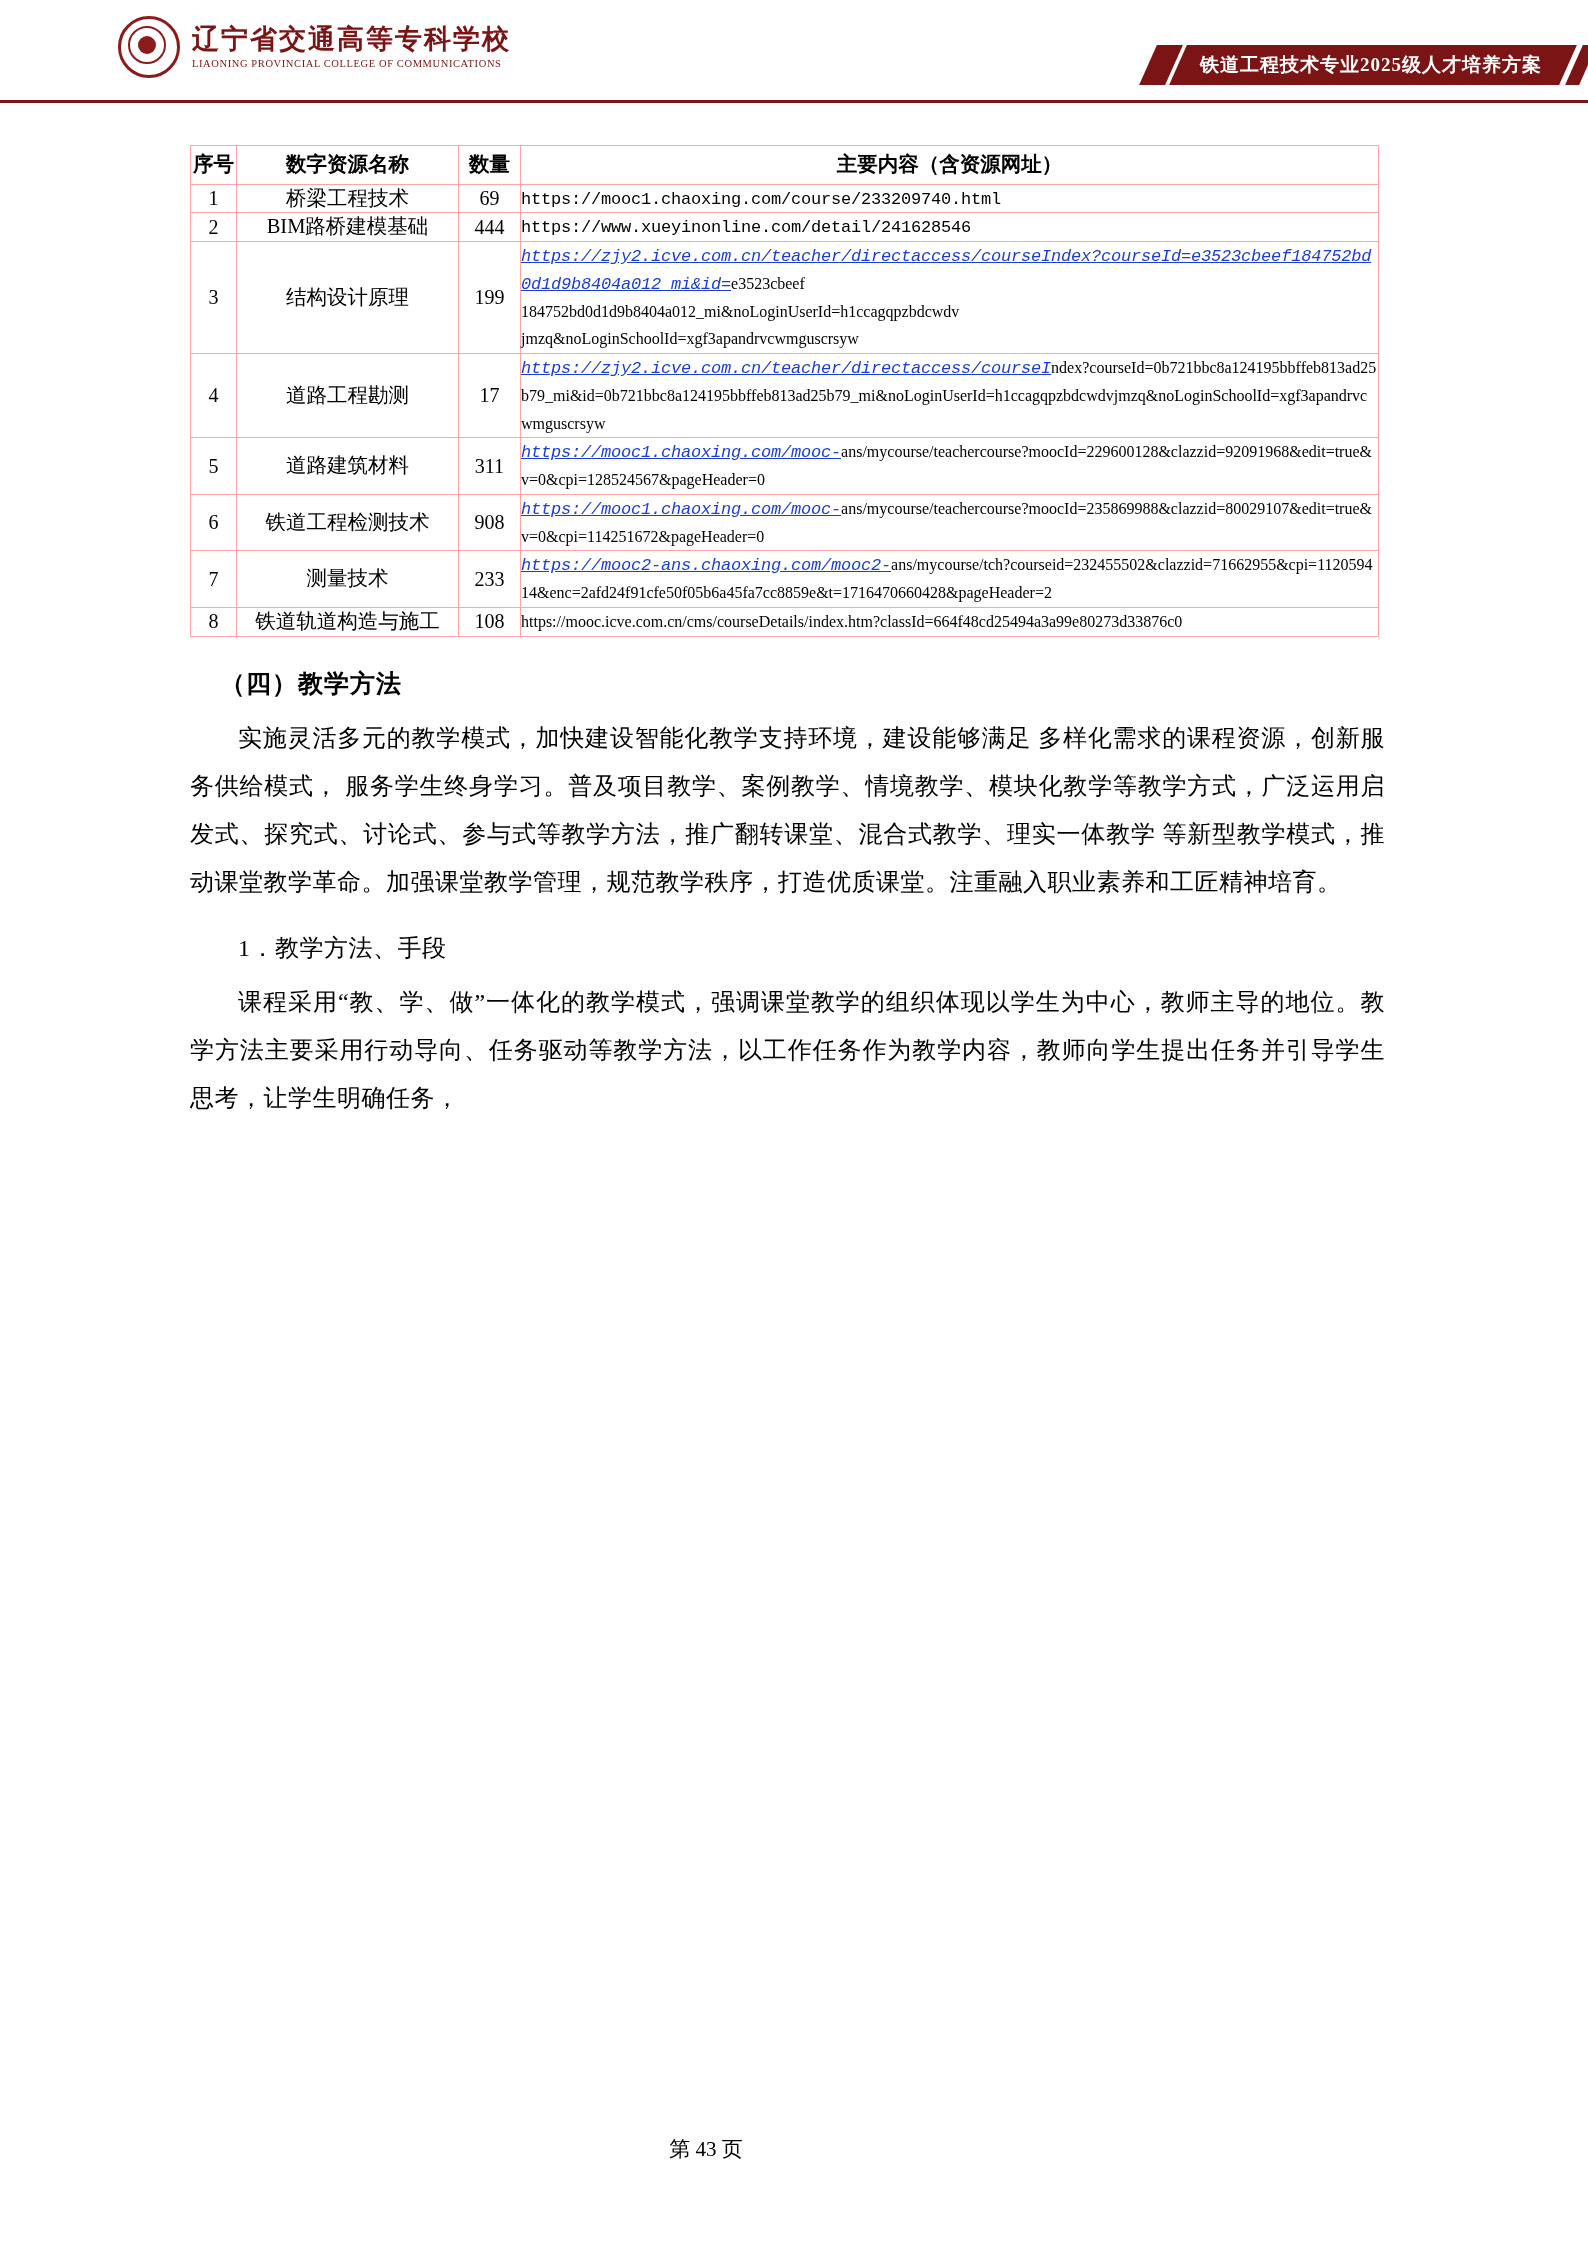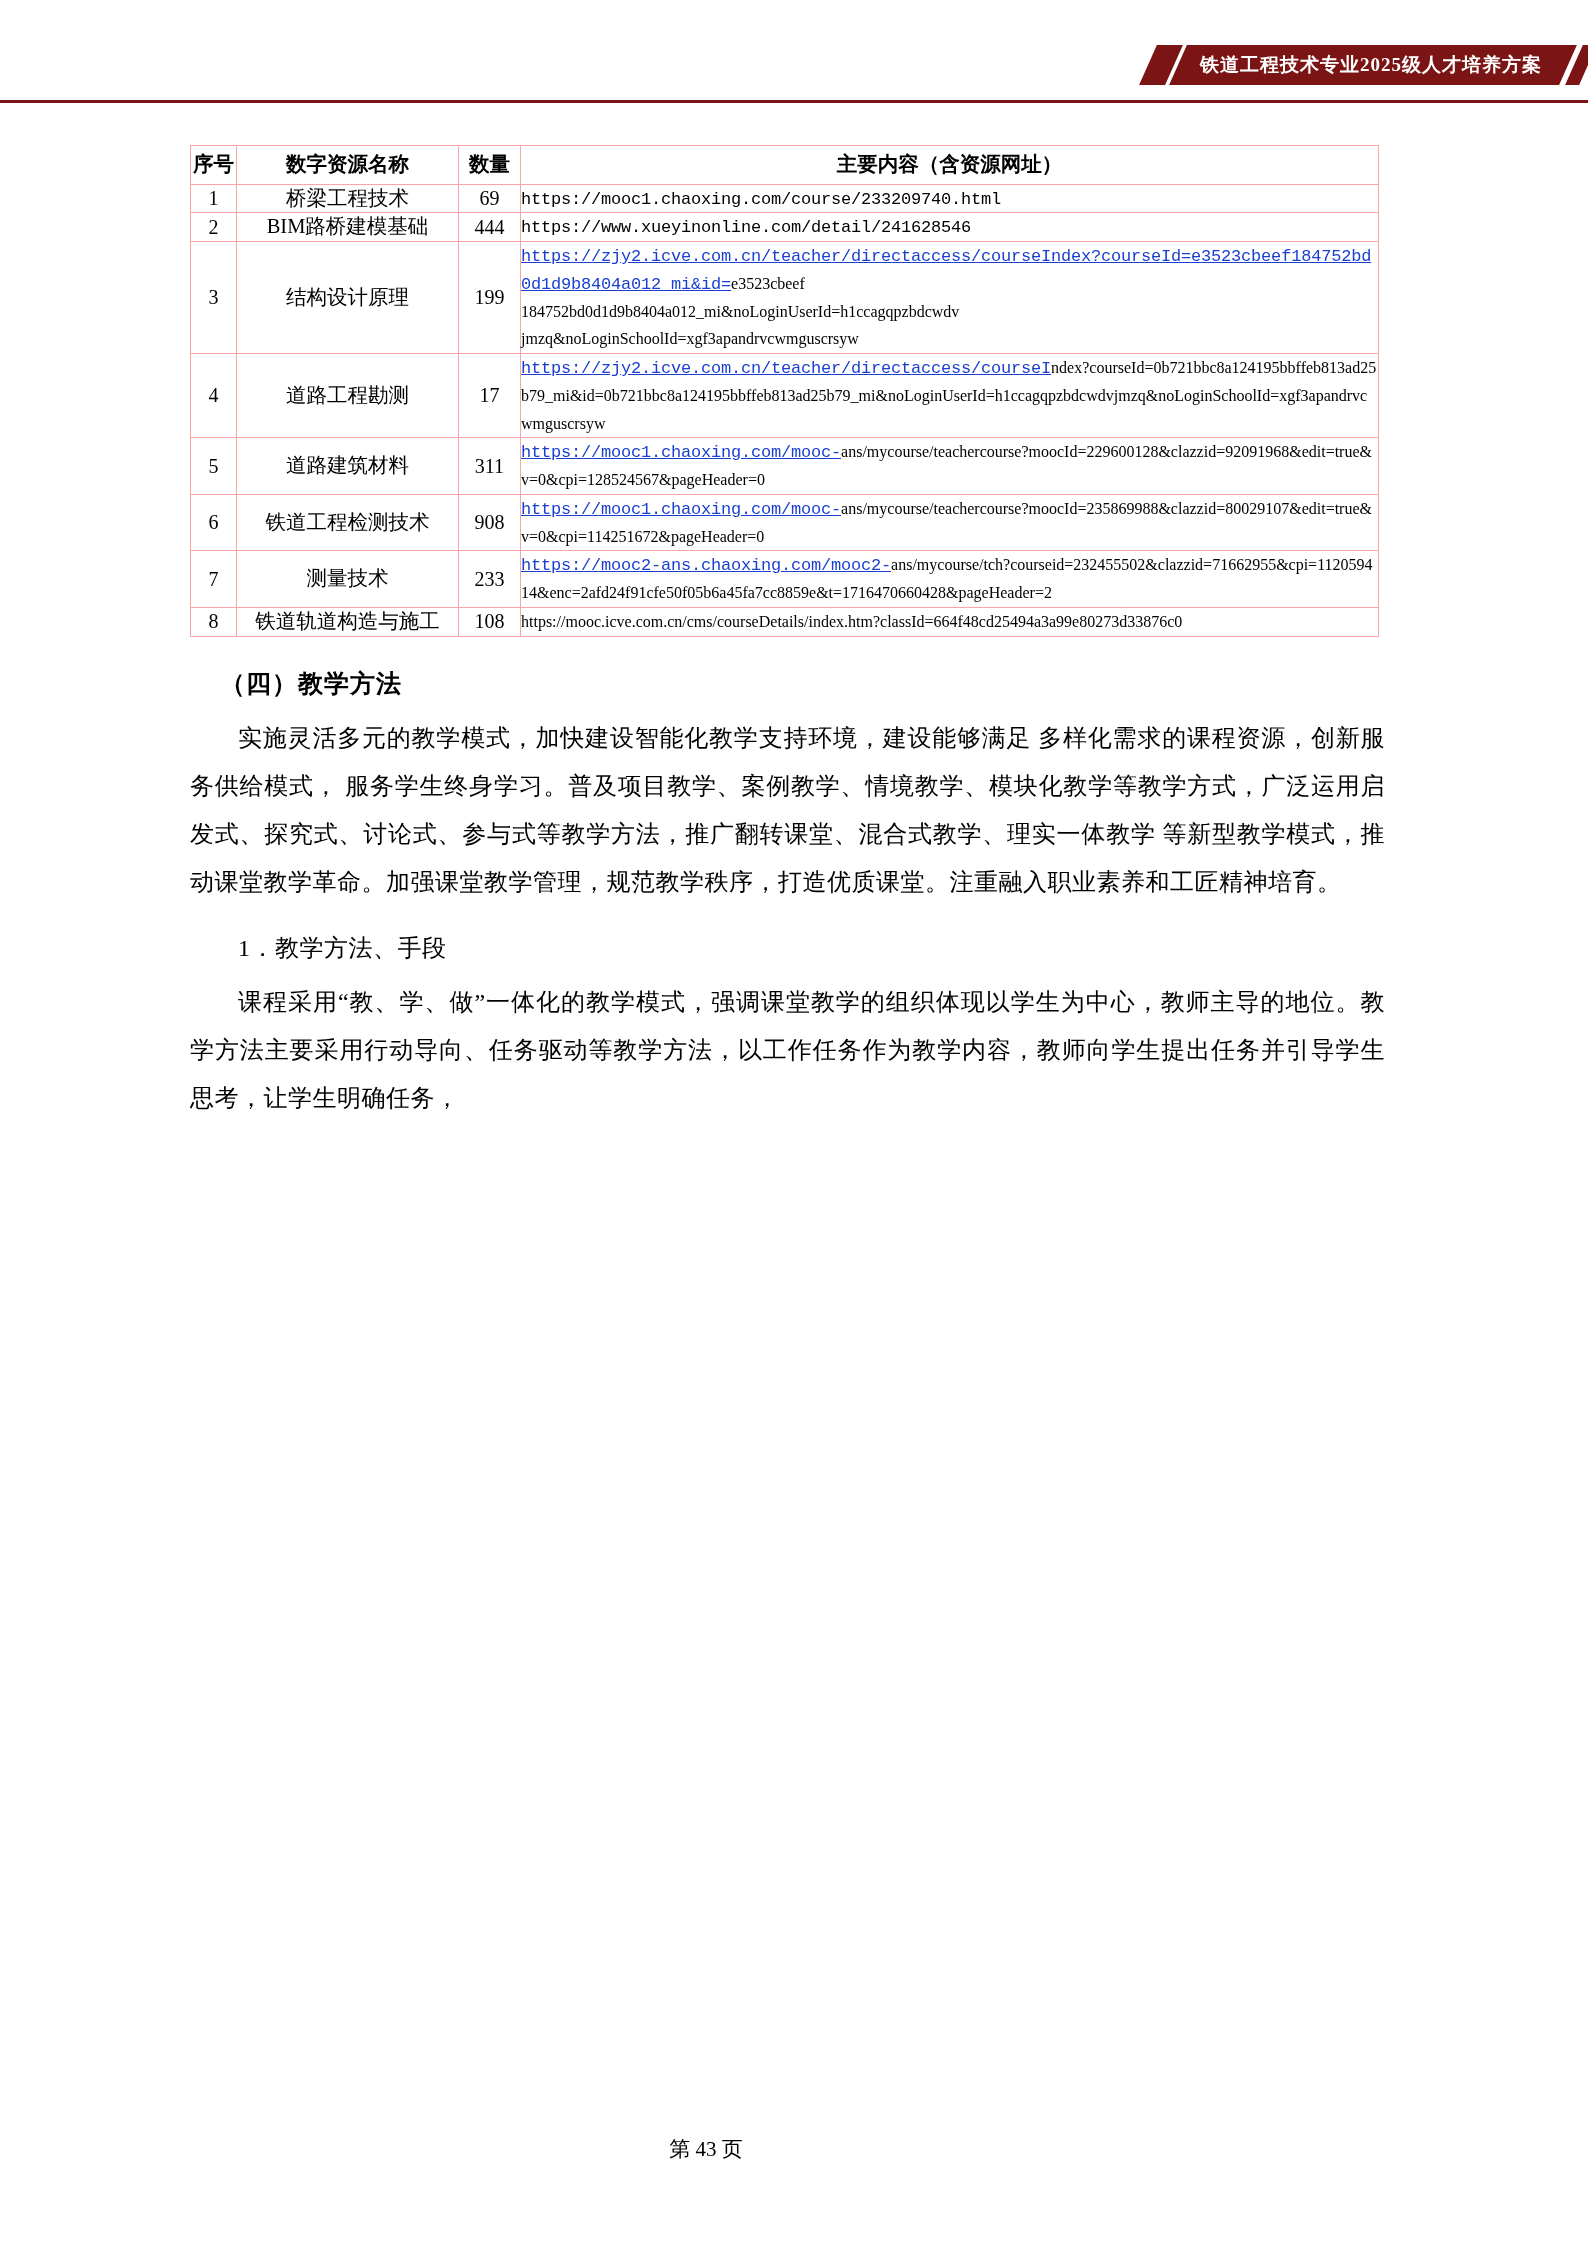--- a/index.html
+++ b/index.html
@@ -179,20 +179,21 @@
     font-family: "Liberation Mono", "DejaVu Sans Mono", monospace;
     font-size: 17px;
     letter-spacing: -0.2px;
   }
   .link {
     color: #1a3fd0;
     text-decoration: underline;
     font-family: "Liberation Mono", "DejaVu Sans Mono", monospace;
     font-size: 17px;
     letter-spacing: -0.2px;
+    font-style: italic;
   }
   .plainseg {
     font-family: "Liberation Serif", "DejaVu Serif", serif;
     font-size: 16px;
   }
 
   
   .sec-heading {
     font-size: 25px;
     font-weight: bold;
@@ -223,20 +224,27 @@
     width: 1412px;
     text-align: center;
     font-size: 21px;
     font-family: "Liberation Serif", "DejaVu Serif", serif;
   }
 </style>
 </head>
 <body>
 
 <div class="page-header">
+  <div class="logo-wrap">
+    <div class="logo-seal"></div>
+    <div class="logo-text">
+      <div class="logo-cn">辽宁省交通高等专科学校</div>
+      <div class="logo-en">LIAONING PROVINCIAL COLLEGE OF COMMUNICATIONS</div>
+    </div>
+  </div>
   <div class="header-banner">
     <div class="banner-skew-left"></div>
     <div class="banner-main">
       <span>铁道工程技术专业2025级人才培养方案</span>
     </div>
     <div class="banner-tail"></div>
   </div>
   <div class="header-rule"></div>
 </div>
 

